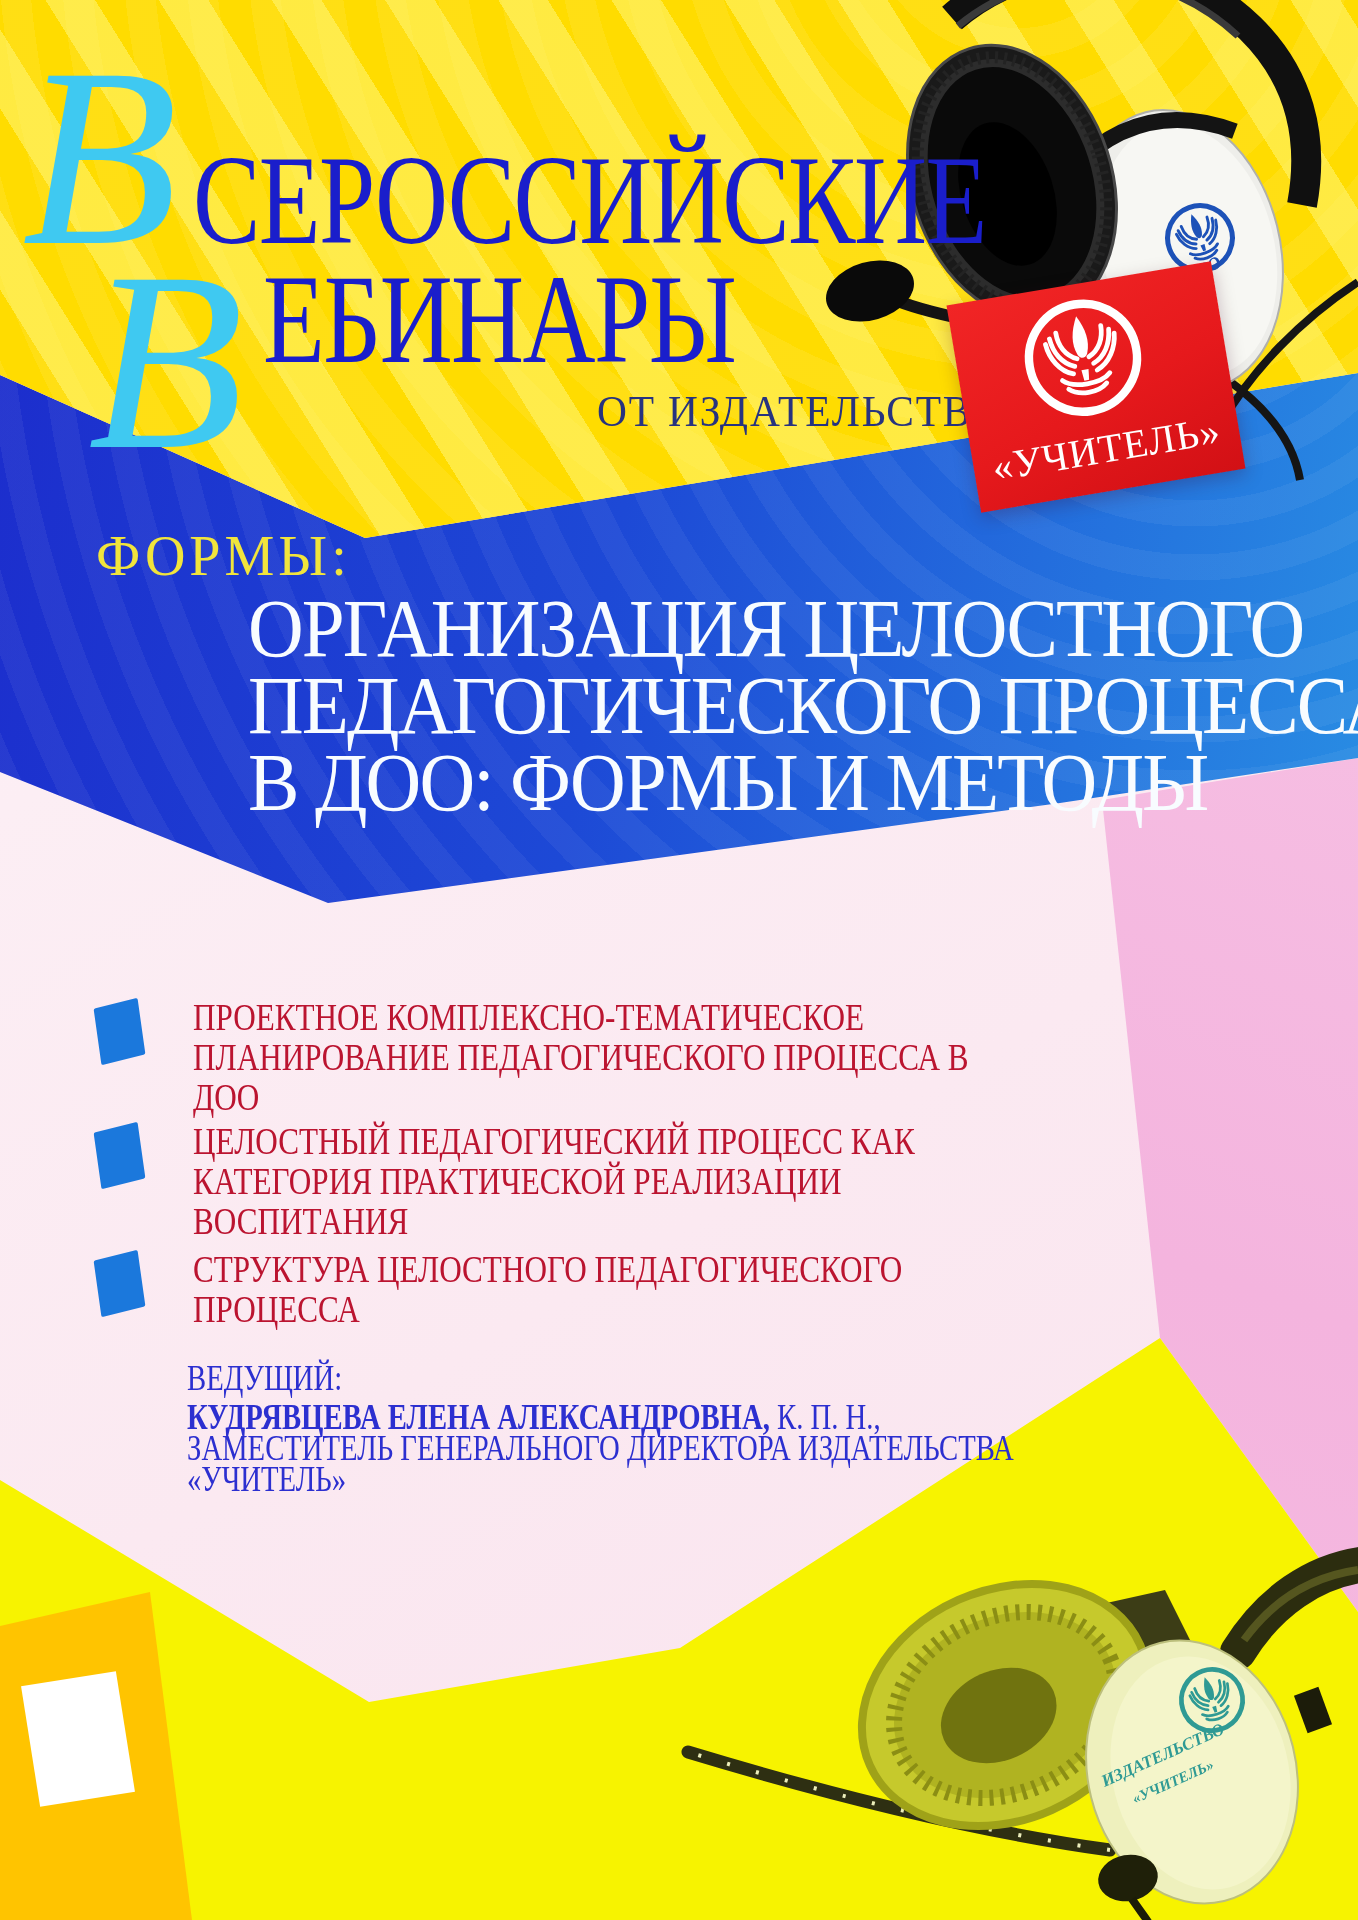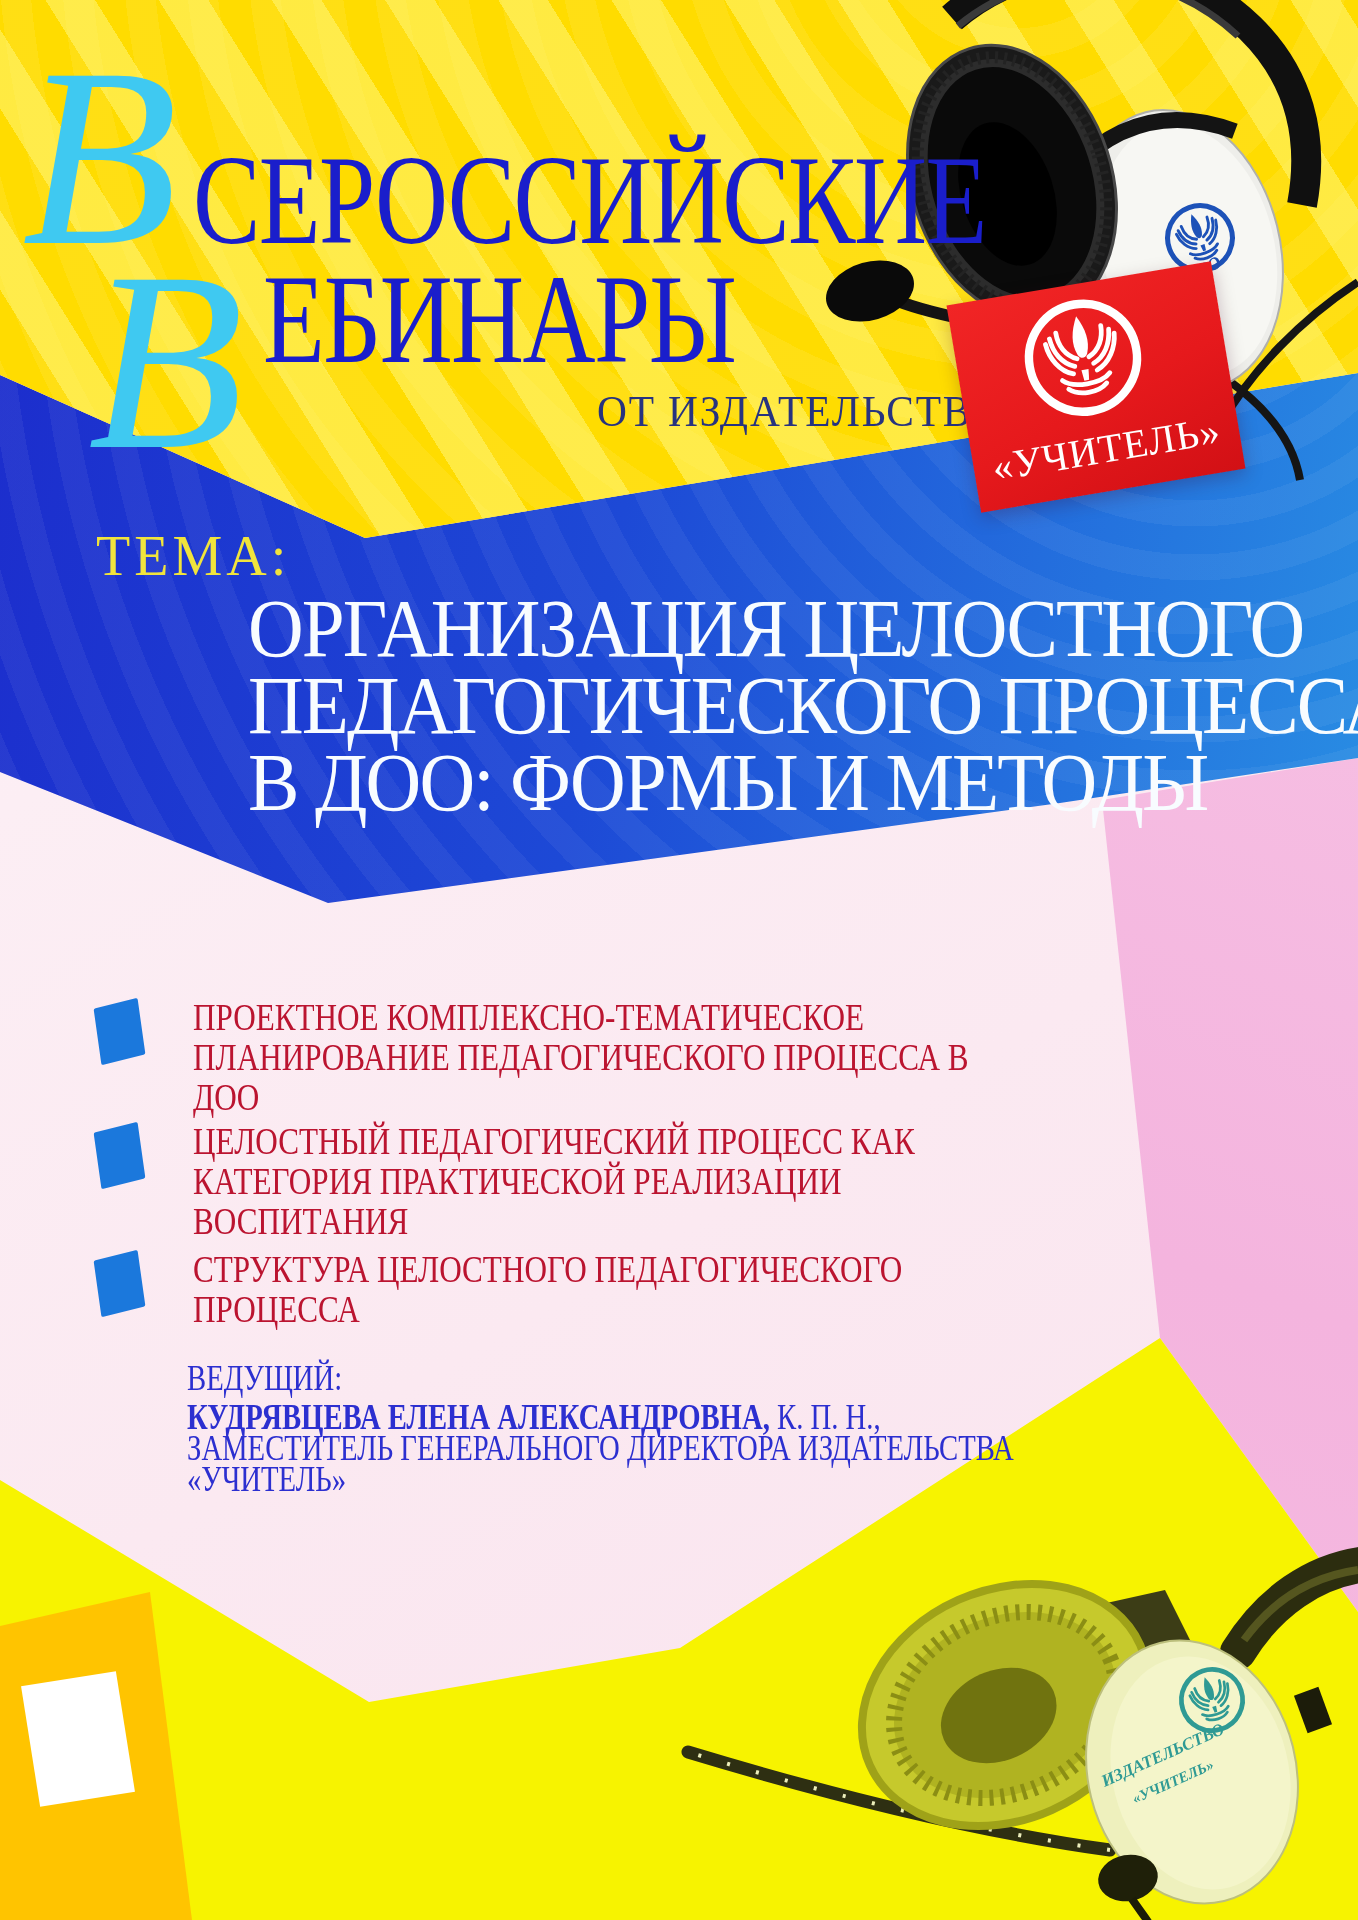--- a/index.html
+++ b/index.html
@@ -188,21 +188,21 @@
   <div class="h-line h2">ЕБИНАРЫ</div>
   <div class="subtitle">ОТ  ИЗДАТЕЛЬСТВА</div>
 
   <div class="card">
     <svg class="card-logo" viewBox="0 0 100 100">
       <use href="#logo"></use>
     </svg>
     <div class="card-label">«УЧИТЕЛЬ»</div>
   </div>
 
-  <div class="tema-label">ТЕМА:</div>
+  <div class="tema-label">ФОРМЫ:</div>
   <div class="title-line t1">ОРГАНИЗАЦИЯ ЦЕЛОСТНОГО</div>
   <div class="title-line t2">ПЕДАГОГИЧЕСКОГО ПРОЦЕССА</div>
   <div class="title-line t3">В ДОО: ФОРМЫ И МЕТОДЫ</div>
 
   <div class="agenda-item a1">
     <div class="marker"></div>
     <div class="agenda-text">ПРОЕКТНОЕ КОМПЛЕКСНО-ТЕМАТИЧЕСКОЕ ПЛАНИРОВАНИЕ ПЕДАГОГИЧЕСКОГО ПРОЦЕССА В ДОО</div>
   </div>
   <div class="agenda-item a2">
     <div class="marker"></div>

